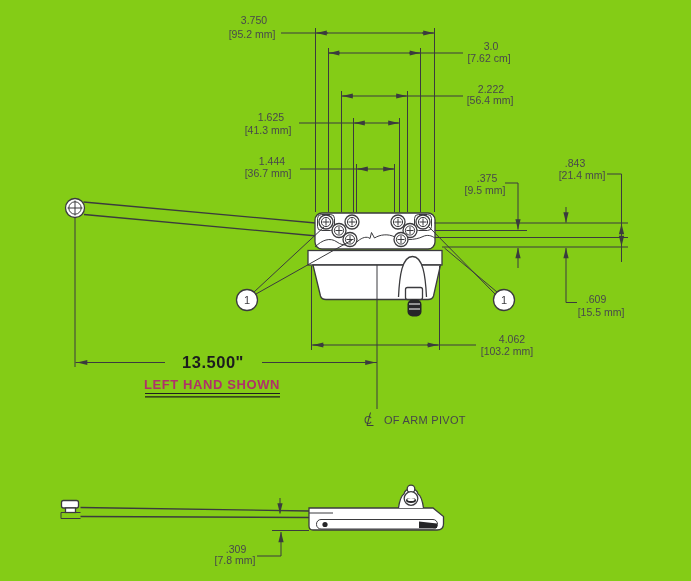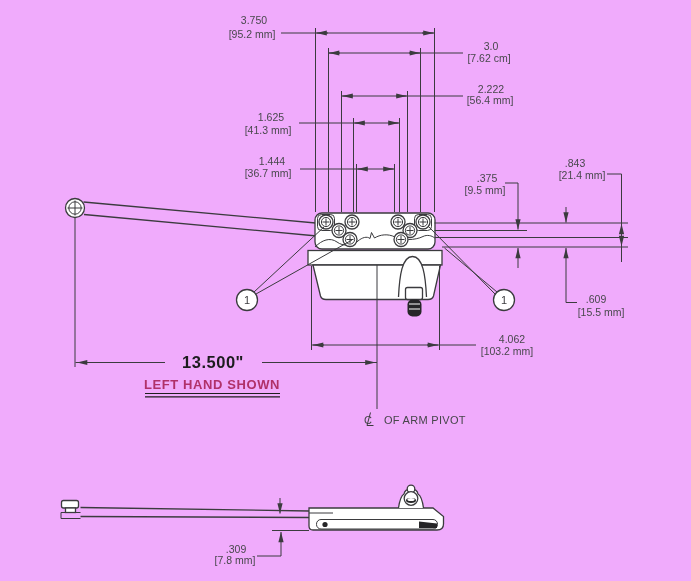--- a/index.html
+++ b/index.html
@@ -1,16 +1,16 @@
 <!DOCTYPE html>
 <html><head>
 <meta charset="utf-8">
 <style>
   html,body{margin:0;padding:0;background:#ffffff;}
-  .stage{position:relative;width:691px;height:581px;background:#f0abfc;overflow:hidden;
+  .stage{position:relative;width:691px;height:581px;background:#84cc16;overflow:hidden;
          font-family:"Liberation Sans", sans-serif;}
   svg text{font-family:"Liberation Sans", sans-serif;fill:#48484c;}
   .dimtxt{font-size:10.5px;}
   .big{font-size:16.5px;font-weight:bold;fill:#1c1c1e;letter-spacing:.5px;}
   .hand{font-size:13px;font-weight:bold;fill:#b03169;letter-spacing:.6px;}
   .note{font-size:11px;fill:#46464a;letter-spacing:.3px;}
   .balloon-t{font-size:11px;fill:#3b3b3e;}
   .ln{stroke:#3b3b3e;stroke-width:1;fill:none;}
   .thick{stroke:#3b3b3e;stroke-width:1.3;fill:none;}
   .white{fill:#ffffff;stroke:#3b3b3e;stroke-width:1.3;}

